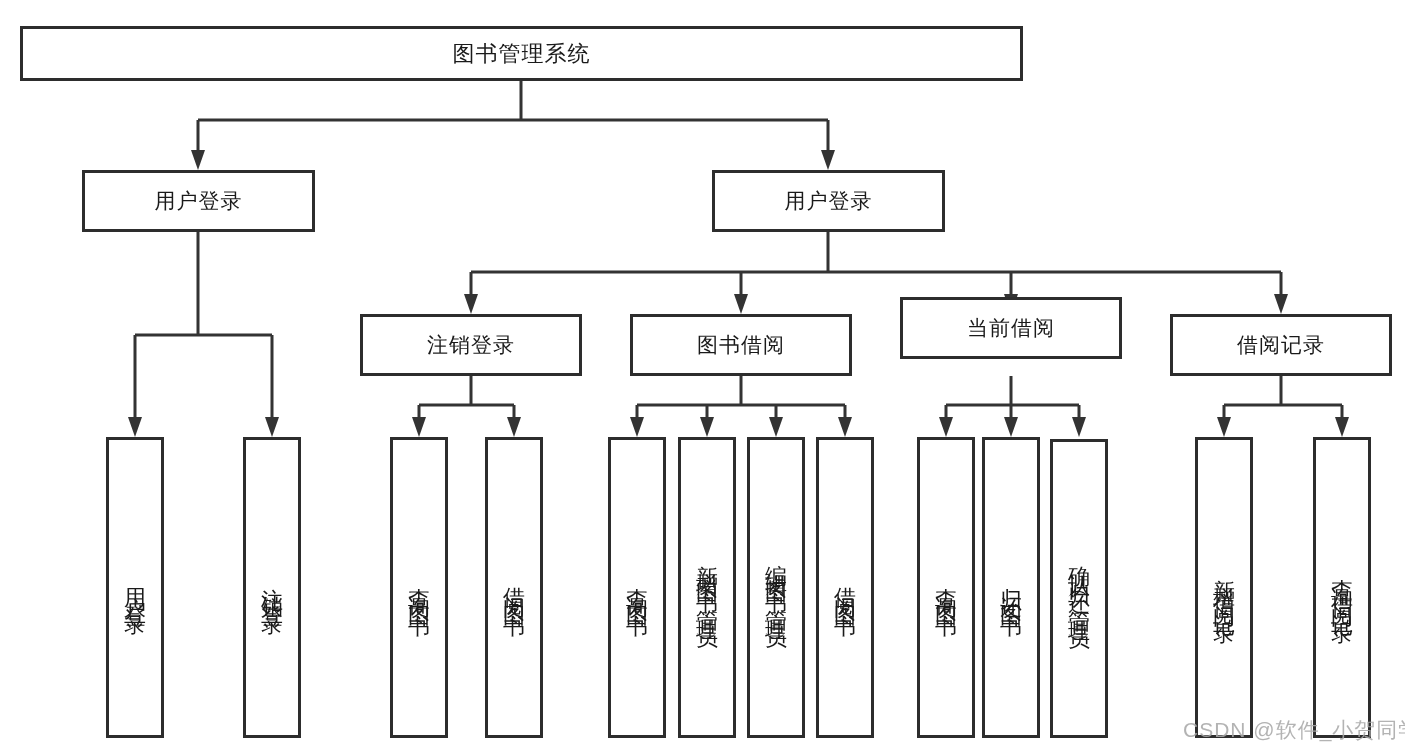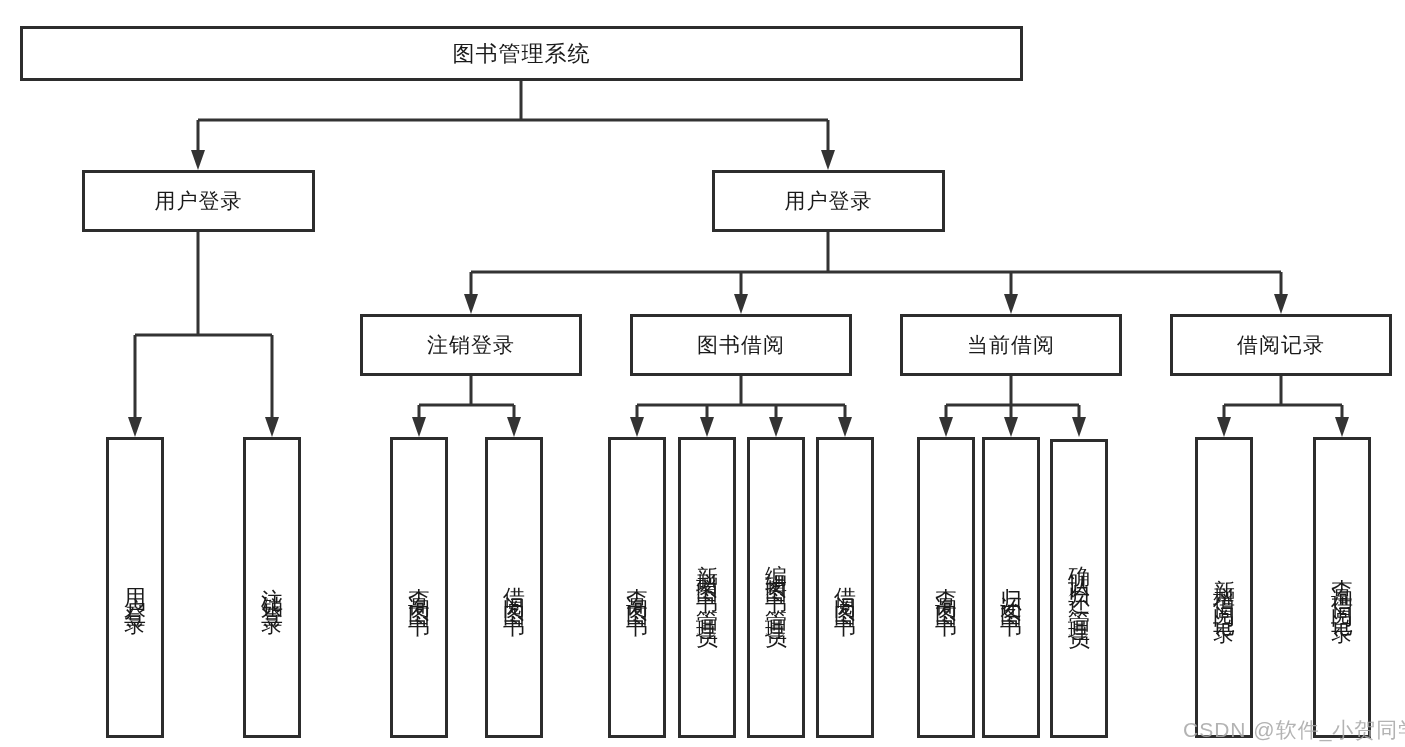--- a/index.html
+++ b/index.html
@@ -93,21 +93,21 @@
     </g>
   </svg>
 
   <div class="node hbox root-box" style="left:20px; top:26px; width:1003px; height:55px;">图书管理系统</div>
 
   <div class="node hbox" style="left:82px; top:170px; width:233px; height:62px;">用户登录</div>
   <div class="node hbox" style="left:712px; top:170px; width:233px; height:62px;">用户登录</div>
 
   <div class="node hbox" style="left:360px; top:314px; width:222px; height:62px;">注销登录</div>
   <div class="node hbox" style="left:630px; top:314px; width:222px; height:62px;">图书借阅</div>
-  <div class="node hbox" style="left:900px; top:314px; width:222px; height:62px;">当前借阅</div>
+  <div class="node hbox" style="left:900px; top:297px; width:222px; height:62px;">当前借阅</div>
   <div class="node hbox" style="left:1170px; top:314px; width:222px; height:62px;">借阅记录</div>
 
   <div class="node vbox" style="left:106px; top:437px; width:58px; height:301px;">用户登录</div>
   <div class="node vbox" style="left:243px; top:437px; width:58px; height:301px;">注销登录</div>
 
   <div class="node vbox" style="left:390px; top:437px; width:58px; height:301px;">查询图书</div>
   <div class="node vbox" style="left:485px; top:437px; width:58px; height:301px;">借阅图书</div>
 
   <div class="node vbox" style="left:608px; top:437px; width:58px; height:301px;">查询图书</div>
   <div class="node vbox" style="left:678px; top:437px; width:58px; height:301px;">新增图书（管理员）</div>

